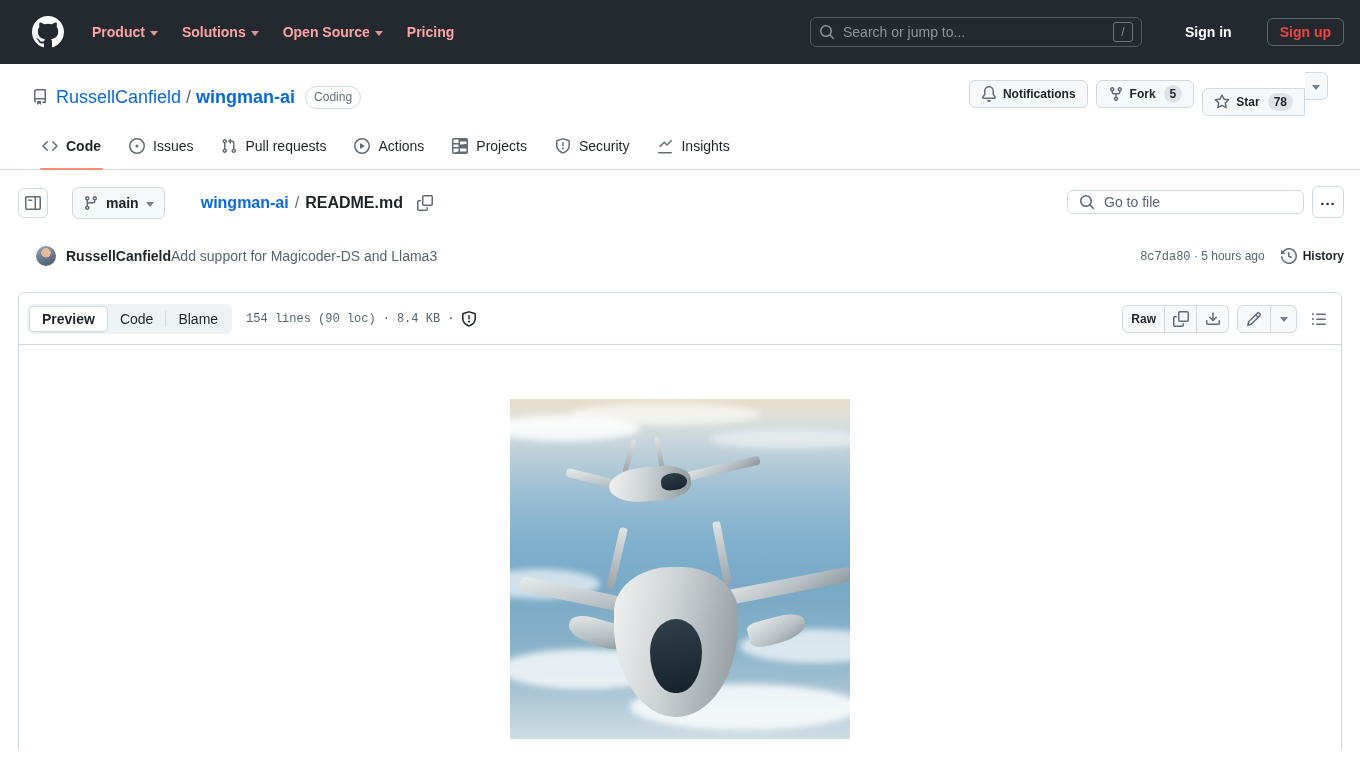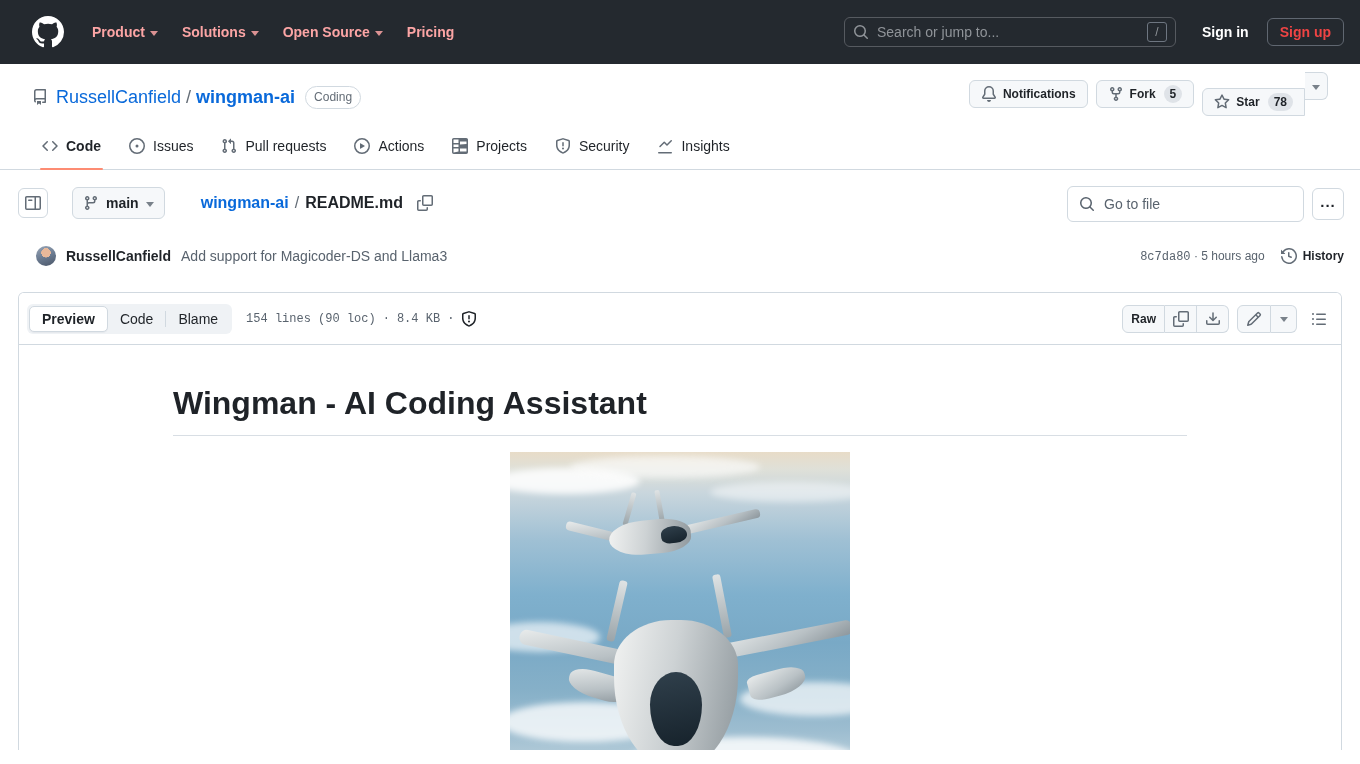--- a/index.html
+++ b/index.html
@@ -33,21 +33,21 @@
   }
   .caret-down {
     width: 0; height: 0;
     border-left: 4px solid transparent;
     border-right: 4px solid transparent;
     border-top: 5px solid currentColor;
     opacity: .85; margin-top: 2px;
   }
   .header-right {
     position: absolute; right: 16px; top: 0; height: 64px;
-    display: flex; align-items: center; gap: 0; justify-content: center;
+    display: flex; align-items: center; gap: 17px; justify-content: center;
   }
   .search-box {
     width: 332px; height: 30px;
     background: #24292f;
     border: 1px solid #565a60;
     border-radius: 6px;
     display: flex; align-items: center;
     padding: 0 8px; gap: 8px; cursor: text;
   }
   .search-box .ph { color: #909499; font-size: 14px; flex: 1; }
@@ -153,21 +153,21 @@
   .breadcrumb { display: flex; align-items: center; margin-left: 26px; gap: 0; }
   .bc-link { color: #0969da; font-size: 16px; font-weight: 600; cursor: pointer; }
   .bc-sep { color: #636c76; font-size: 16px; margin: 0 6px; }
   .bc-current { color: #1f2328; font-size: 16px; font-weight: 600; }
   .bc-copy { margin-left: 14px; color: #636c76; cursor: pointer; display: flex; }
   .file-nav-right {
     position: absolute; right: 16px; top: 16px;
     display: flex; align-items: center; gap: 8px;
   }
   .gotofile {
-    width: 237px; height: 36px;
+    width: 237px; height: 24px;
     border: 1px solid #d1d9e0; border-radius: 6px;
     background: #ffffff;
     display: flex; align-items: center; gap: 9px;
     padding: 0 11px; cursor: text;
   }
   .gotofile .ph { color: #59636e; font-size: 14px; }
   .dots-btn {
     width: 32px; height: 32px;
     border: 1px solid #d1d9e0; border-radius: 6px; background: #ffffff;
     display: flex; align-items: center; justify-content: center;
@@ -182,21 +182,21 @@
     position: relative; margin-bottom: 16px;
   }
   .avatar {
     width: 20px; height: 20px; border-radius: 50%;
     margin-right: 10px; flex: none;
     background:
       radial-gradient(circle at 50% 34%, #e8b89a 0 28%, rgba(0,0,0,0) 29%),
       linear-gradient(160deg, #9aa7b8 0%, #6d7d93 48%, #4a5668 100%);
   }
   .commit-author { font-size: 14px; font-weight: 600; color: #1f2328; cursor: pointer; }
-  .commit-msg { font-size: 14px; color: #59636e; margin-left: 10px; cursor: pointer; }
+  .commit-msg { font-size: 14px; color: #59636e; cursor: pointer; }
   .commit-right {
     position: absolute; right: 16px;
     display: flex; align-items: center; gap: 16px;
   }
   .commit-hash { font-size: 12px; color: #59636e; }
   .commit-hash .h { font-family: "Liberation Mono", monospace; }
   .history-link {
     display: flex; align-items: center; gap: 6px;
     font-size: 12px; font-weight: 600; color: #1f2328; cursor: pointer;
   }
@@ -552,21 +552,20 @@
 
       <div class="outline-btn">
         <svg viewBox="0 0 16 16" width="16" height="16" fill="currentColor">
           <path d="M5.75 2.5h8.5a.75.75 0 0 1 0 1.5h-8.5a.75.75 0 0 1 0-1.5Zm0 5h8.5a.75.75 0 0 1 0 1.5h-8.5a.75.75 0 0 1 0-1.5Zm0 5h8.5a.75.75 0 0 1 0 1.5h-8.5a.75.75 0 0 1 0-1.5ZM2 14a1 1 0 1 1 0-2 1 1 0 0 1 0 2Zm1-6a1 1 0 1 1-2 0 1 1 0 0 1 2 0ZM2 4a1 1 0 1 1 0-2 1 1 0 0 1 0 2Z"></path>
         </svg>
       </div>
     </div>
   </div>
 
   <div class="readme">
-    <h1>Wingman - AI Coding Assistant</h1>
     <div class="jet-wrap">
       <div class="jet-img">
 
         <div class="cloud" style="left:-20px; top:16px; width:150px; height:26px;"></div>
         <div class="cloud" style="left:60px; top:4px; width:190px; height:22px; opacity:.7;"></div>
         <div class="cloud" style="left:200px; top:30px; width:160px; height:20px; opacity:.55;"></div>
         <div class="cloud" style="left:-30px; top:170px; width:120px; height:30px; opacity:.75;"></div>
         <div class="cloud" style="left:-10px; top:250px; width:170px; height:40px; opacity:.9;"></div>
         <div class="cloud" style="left:120px; top:285px; width:230px; height:46px; opacity:.95;"></div>
         <div class="cloud" style="left:230px; top:230px; width:150px; height:34px; opacity:.8;"></div>

